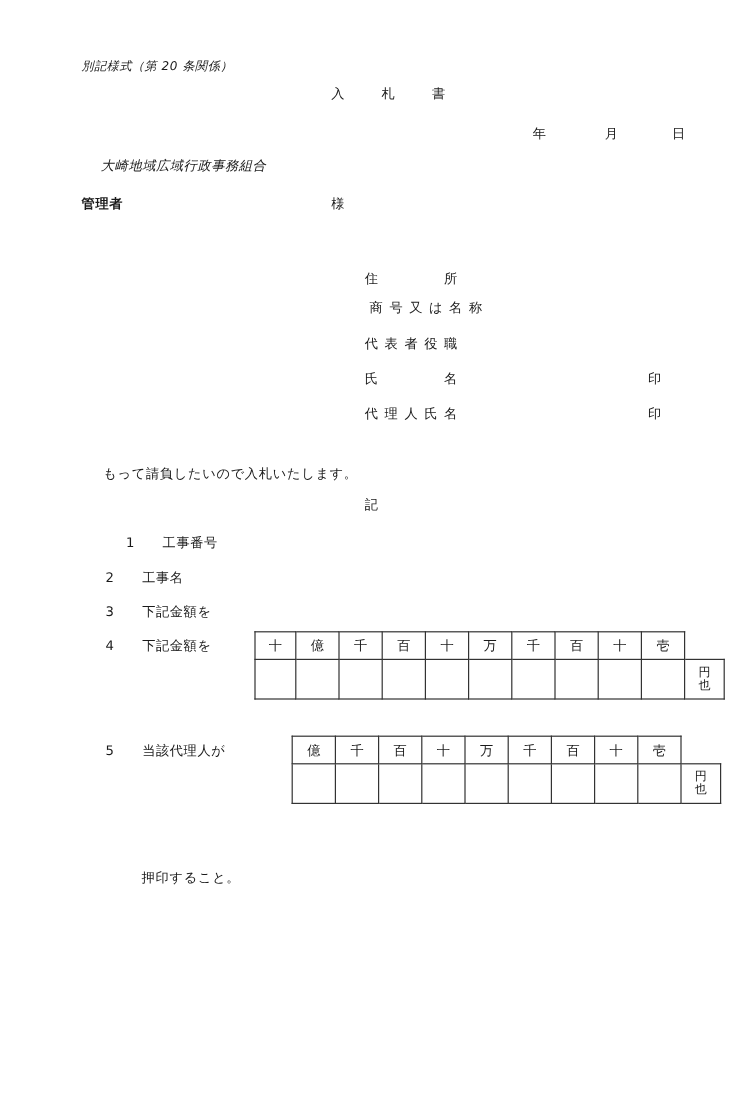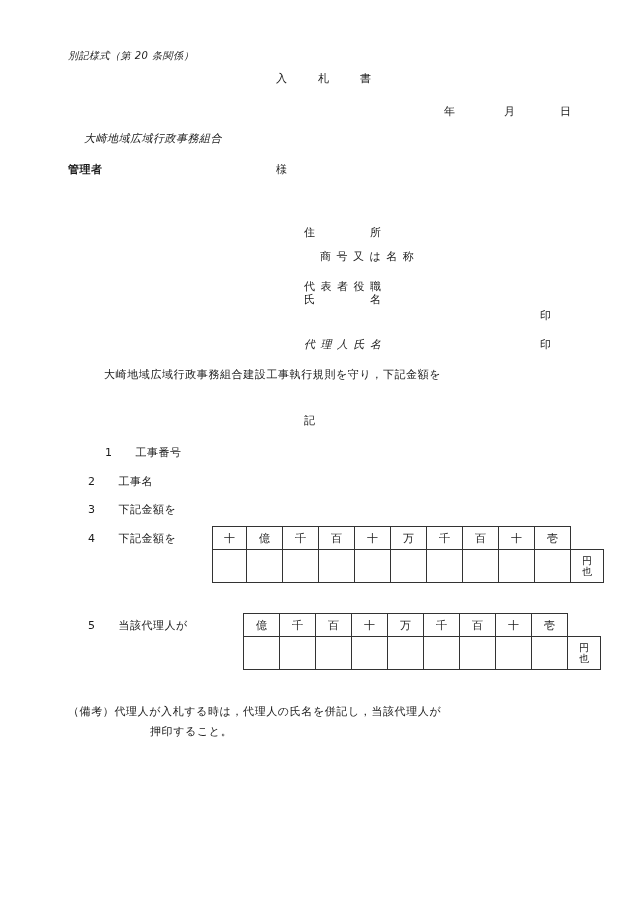--- a/index.html
+++ b/index.html
@@ -33,24 +33,24 @@
 
   .date-year  { left: 444px; top: 105px; }
   .date-month { left: 504px; top: 105px; }
   .date-day   { left: 560px; top: 105px; }
 
   .org-name  { left: 84px;  top: 132px; font-style: italic; }
   .admin     { left: 68px;  top: 163px; font-weight: bold; }
   .sama      { left: 276px; top: 163px; }
 
   .lbl-address   { left: 304px; top: 226px; letter-spacing: 0px; }
-  .lbl-company   { left: 320px; top: 250px; letter-spacing: 1px; }
+  .lbl-company   { left: 308px; top: 250px; letter-spacing: 1px; }
   .lbl-rep       { left: 304px; top: 280px; letter-spacing: 1px; }
-  .lbl-name      { left: 304px; top: 293px; letter-spacing: 0px; }
-  .lbl-agentname { left: 304px; top: 338px; letter-spacing: 1px; font-style: italic; }
+  .lbl-name      { left: 304px; top: 309px; letter-spacing: 0px; }
+  .lbl-agentname { left: 304px; top: 338px; letter-spacing: 1px; }
   .seal1 { left: 540px; top: 309px; }
   .seal2 { left: 540px; top: 338px; }
 
   .body-1 { left: 104px; top: 368px; letter-spacing: 0.6px; }
   .body-2 { left: 86px;  top: 388px; letter-spacing: 0.6px; }
   .ki     { left: 304px; top: 414px; }
 
   .item1  { left: 105px; top: 446px; }
   .item2  { left: 88px; top: 475px; }
   .item3  { left: 88px; top: 503px; }
@@ -76,21 +76,21 @@
     font-size: 10px;
     line-height: 1.15;
     width: 32px;
   }
   .grid .noborder { border: none; }
 
   #grid-bid     { left: 212px; top: 526px; }
   #grid-deposit { left: 243px; top: 613px; }
 
   .note-head { left: 68px;  top: 705px; letter-spacing: 0.6px; }
-  .note-2    { left: 118px; top: 725px; letter-spacing: 0.6px; margin-left: 32px; }
+  .note-2    { left: 118px; top: 725px; letter-spacing: 0.6px; }
 </style>
 </head>
 <body>
 
 <div class="page">
 
   <div class="t form-no">別記様式（第 20 条関係）</div>
   <div class="t doc-title">入　　札　　書</div>
 
   <div class="t date-year">年</div>
@@ -102,21 +102,21 @@
   <div class="t sama">様</div>
 
   <div class="t lbl-address">住　　　　　所</div>
   <div class="t lbl-company">商 号 又 は 名 称</div>
   <div class="t lbl-rep">代 表 者 役 職</div>
   <div class="t lbl-name">氏　　　　　名</div>
   <div class="t lbl-agentname">代 理 人 氏 名</div>
   <div class="t seal1">印</div>
   <div class="t seal2">印</div>
 
-  <div class="t body-1">大崎地域広域行政事務組合建設工事執行規則を守り，下記金額を</div>
+  <div class="t body-2">もって請負したいので入札いたします。</div>
   <div class="t ki">記</div>
 
   <div class="t item1"><span>1</span>　　<span>工事番号</span></div>
   <div class="t item2"><span>2</span>　　<span>工事名</span></div>
   <div class="t item3"><span>3</span>　　<span>下記金額を</span></div>
   <div class="t item4"><span>4</span>　　<span>下記金額を</span></div>
   <div class="t item5"><span>5</span>　　<span>当該代理人が</span></div>
 
   <table class="grid" id="grid-bid">
     <tbody>
@@ -173,16 +173,15 @@
       <td class="val"></td>
       <td class="val"></td>
       <td class="val"></td>
       <td class="val"></td>
       <td class="unit" style="white-space:pre-line">円
 也</td>
     </tr>
   </tbody>
     </table>
 
-  <div class="t note-head">（備考）代理人が入札する時は，代理人の氏名を併記し，当該代理人が</div>
   <div class="t note-2">押印すること。</div>
 
 </div>
 
 </body></html>

